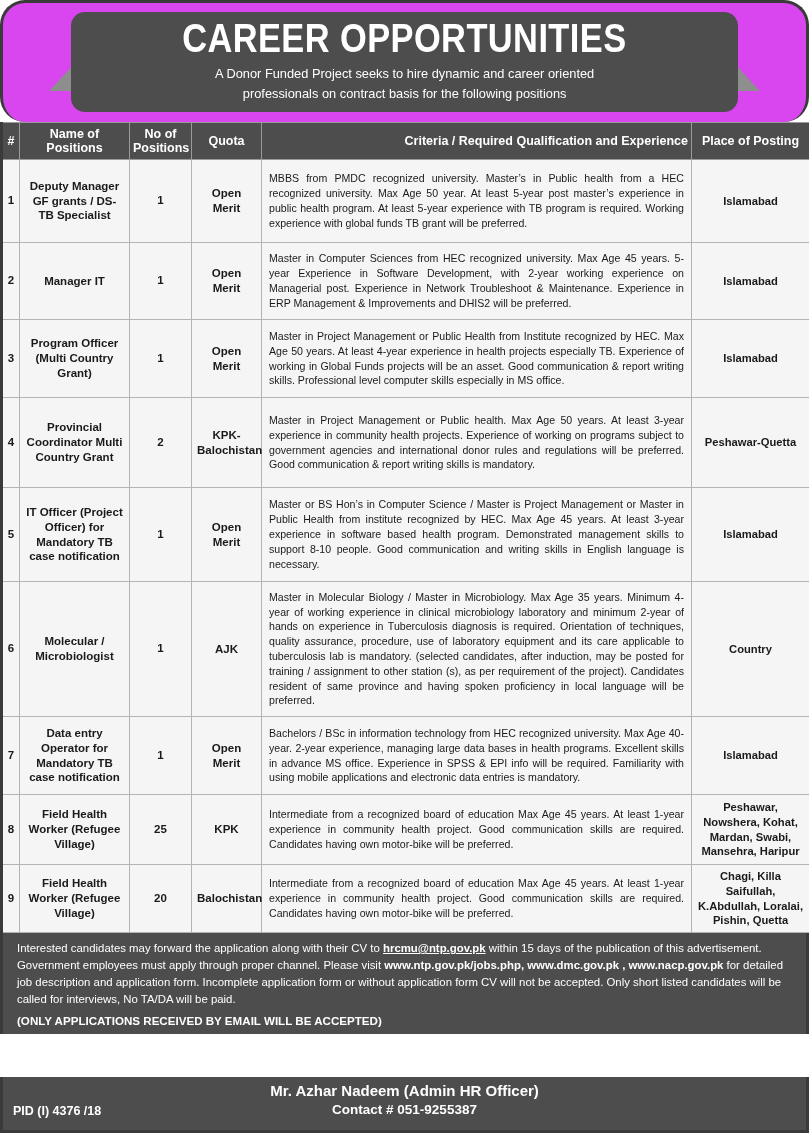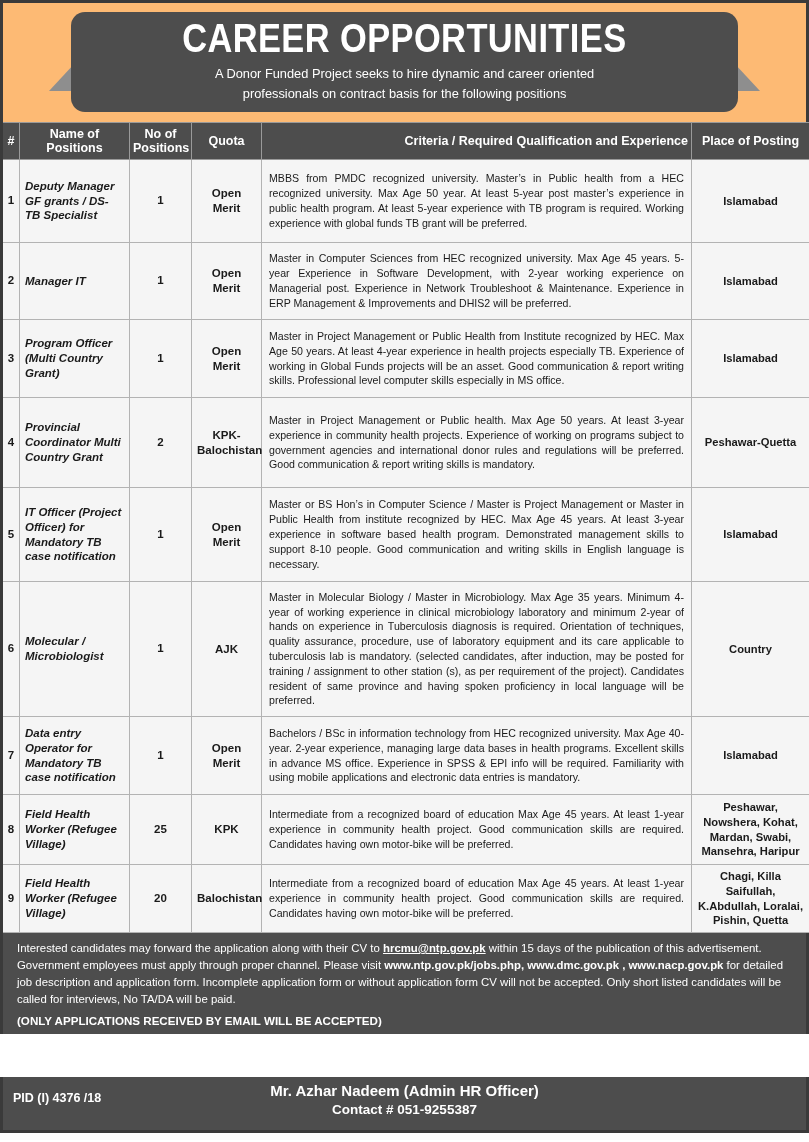--- a/index.html
+++ b/index.html
@@ -18,26 +18,27 @@
     height: 1142px;
     position: relative;
     background: #ffffff;
     box-sizing: border-box;
   }
 
   
   .banner-wrap {
     position: relative;
     height: 122px;
-    background: #fdba74;
+    background: #d946ef;
     border-left: 3px solid #3a3a3a;
     border-right: 3px solid #3a3a3a;
     border-top: 3px solid #3a3a3a;
     box-sizing: border-box;
     overflow: hidden;
+    border-radius: 25px;
   }
   .shelf {
     position: absolute;
     left: 78px;
     right: 78px;
     top: 60px;
     height: 48px;
     background: #d6d6d6;
   }
   .shelf:before {
@@ -129,21 +130,21 @@
   .tbl td {
     background: #f5f5f5;
     border: 1px solid #b3b3b3;
     font-size: 11px;
     color: #1a1a1a;
     vertical-align: middle;
     padding: 4px 5px;
     line-height: 1.33;
   }
   td.c-idx { text-align: center; font-weight: bold; font-size: 11.5px; padding: 2px; }
-  td.c-name { font-weight: bold; font-size: 11.5px; line-height: 1.3; font-style: italic; }
+  td.c-name { text-align: center; font-weight: bold; font-size: 11.5px; line-height: 1.3; }
   td.c-num { text-align: center; font-weight: bold; font-size: 11.5px; }
   td.c-quota { text-align: center; font-weight: bold; font-size: 11.5px; line-height: 1.3; }
   td.c-crit { text-align: justify; font-size: 10.6px; line-height: 1.4; padding: 5px 7px; }
   td.c-place { text-align: center; font-weight: bold; font-size: 11.2px; line-height: 1.32; }
 
   
   .notice {
     background: #4d4d4d;
     color: #ffffff;
     padding: 7px 14px 5px;
@@ -175,21 +176,21 @@
   .sign-center {
     text-align: center;
     padding-top: 4px;
     margin-top: 43px;
   }
   .sign-name { font-size: 15px; font-weight: bold; line-height: 1.35; }
   .sign-contact { font-size: 13.5px; font-weight: bold; line-height: 1.35; text-align: center; }
   .pid {
     position: absolute;
     left: 10px;
-    bottom: 25px;
+    bottom: 12px;
     font-size: 12.5px;
     font-weight: bold;
   }
 
   
   .download-note {
     color: #ff0000;
     text-align: center;
     font-size: 16.5px;
     font-weight: bold;

